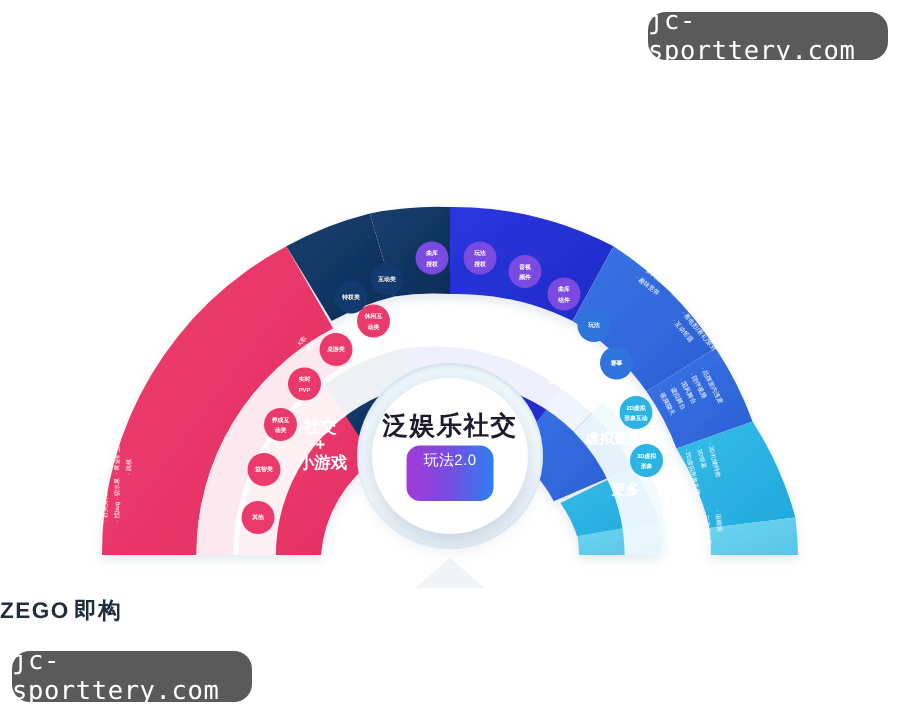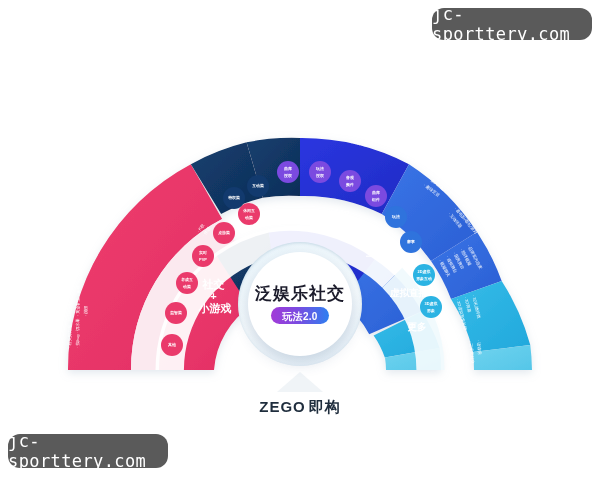--- a/index.html
+++ b/index.html
@@ -49,30 +49,30 @@
     position:absolute;left:238px;top:242px;width:124px;height:124px;
     border-radius:50%;
     background:linear-gradient(160deg,#eaf5fb 0%,#f6fbfd 55%,#e7f2f9 100%);
     box-shadow:inset 0 1px 3px rgba(120,160,190,.35);
   }
   #hub-title{
     font-size:17px;font-weight:bold;color:#1b1b2b;letter-spacing:1px;
     line-height:1;margin-bottom:5px;
   }
   #hub-badge{
-    font-size:10px;font-weight:bold;color:#ffffff;
-    padding:3px 11px 0;border-radius:9px;
+    font-size:10px;font-weight:normal;color:#ffffff;
+    padding:3px 11px 20px;border-radius:9px;
     background:linear-gradient(90deg,#a23bd8 0%,#7b4ae0 45%,#2d7ff0 100%);
     letter-spacing:.3px;
   }
 
   
   #brand{
     position:absolute;left:0;right:0;top:398px;
-    text-align:center;font-size:15px;font-weight:bold;
+    text-align:left;font-size:15px;font-weight:bold;
     color:#2b3a4a;letter-spacing:1px;
   }
   #brand .zego{color:#1f2d3d;}
   #brand .cn{color:#1f2d3d;font-weight:bold;margin-left:3px;}
   #arrow{
     position:absolute;left:277px;top:372px;width:0;height:0;
     border-left:23px solid transparent;border-right:23px solid transparent;
     border-bottom:20px solid #f0f4f7;
   }
 </style>

